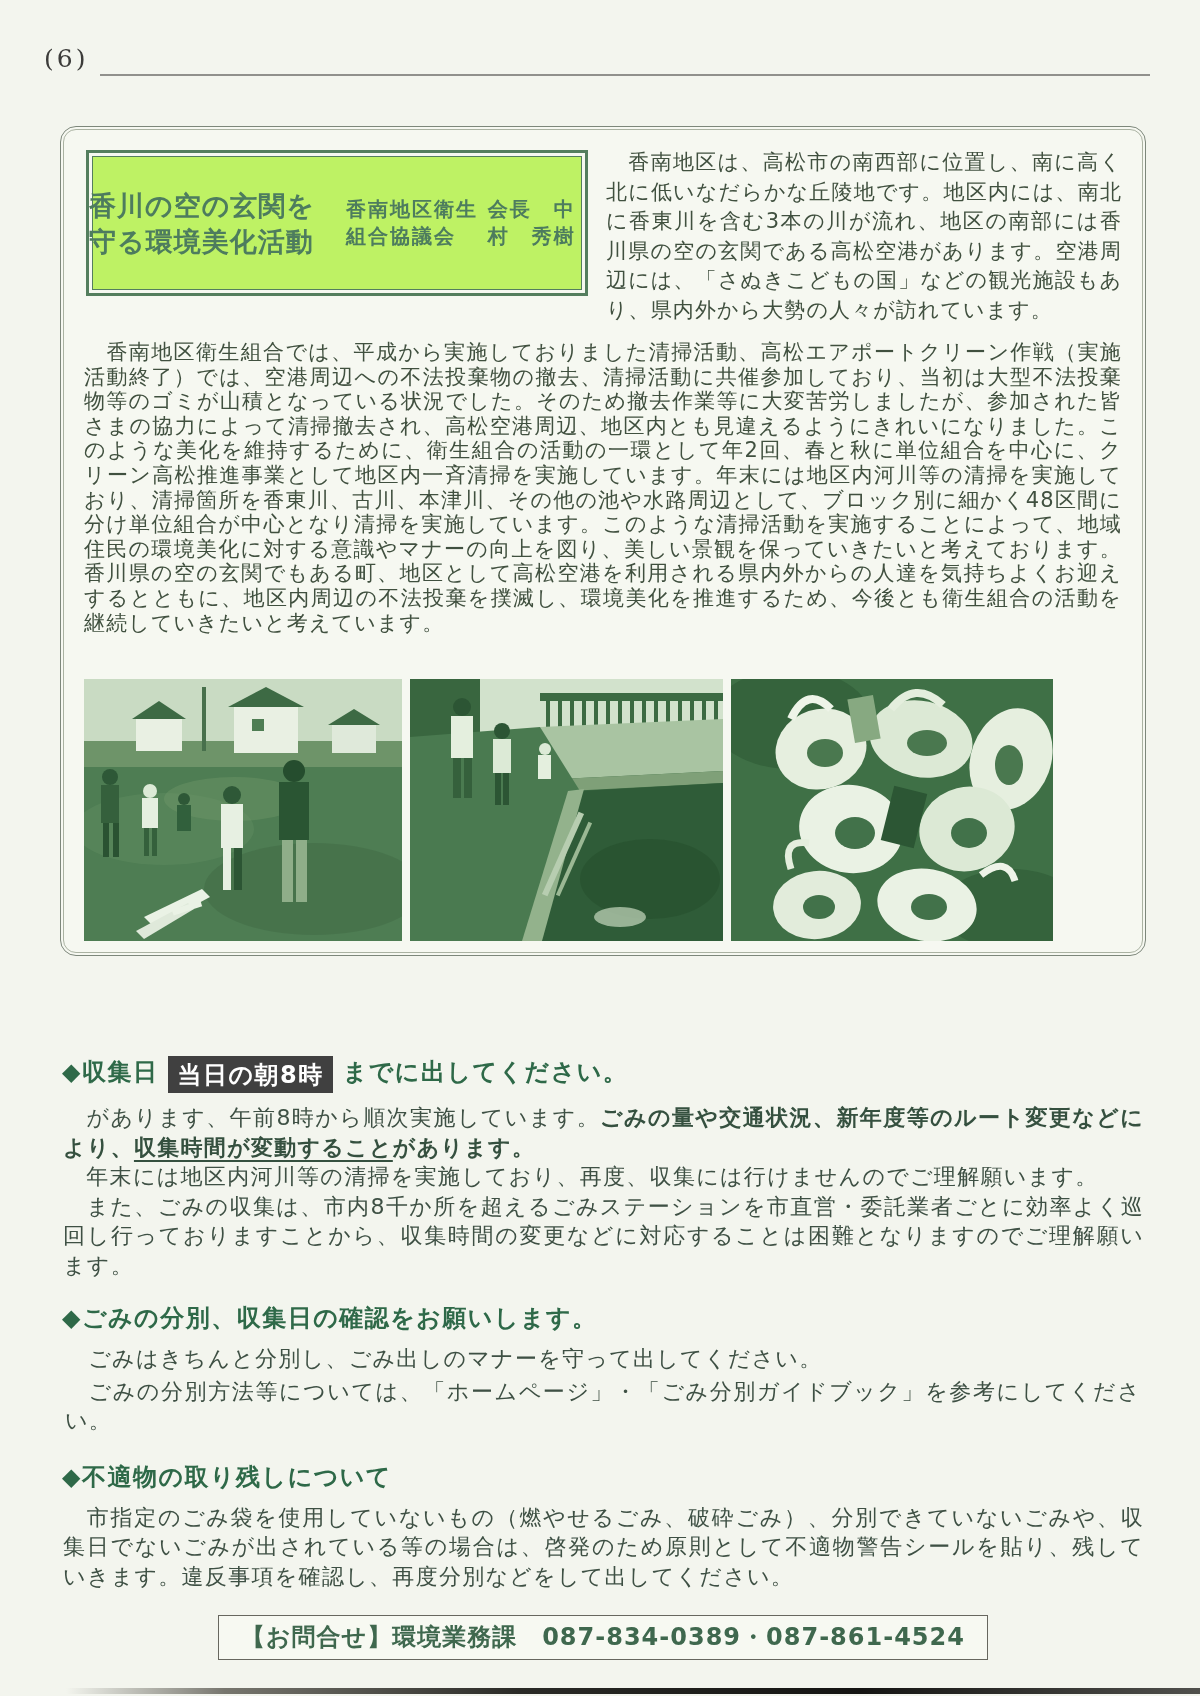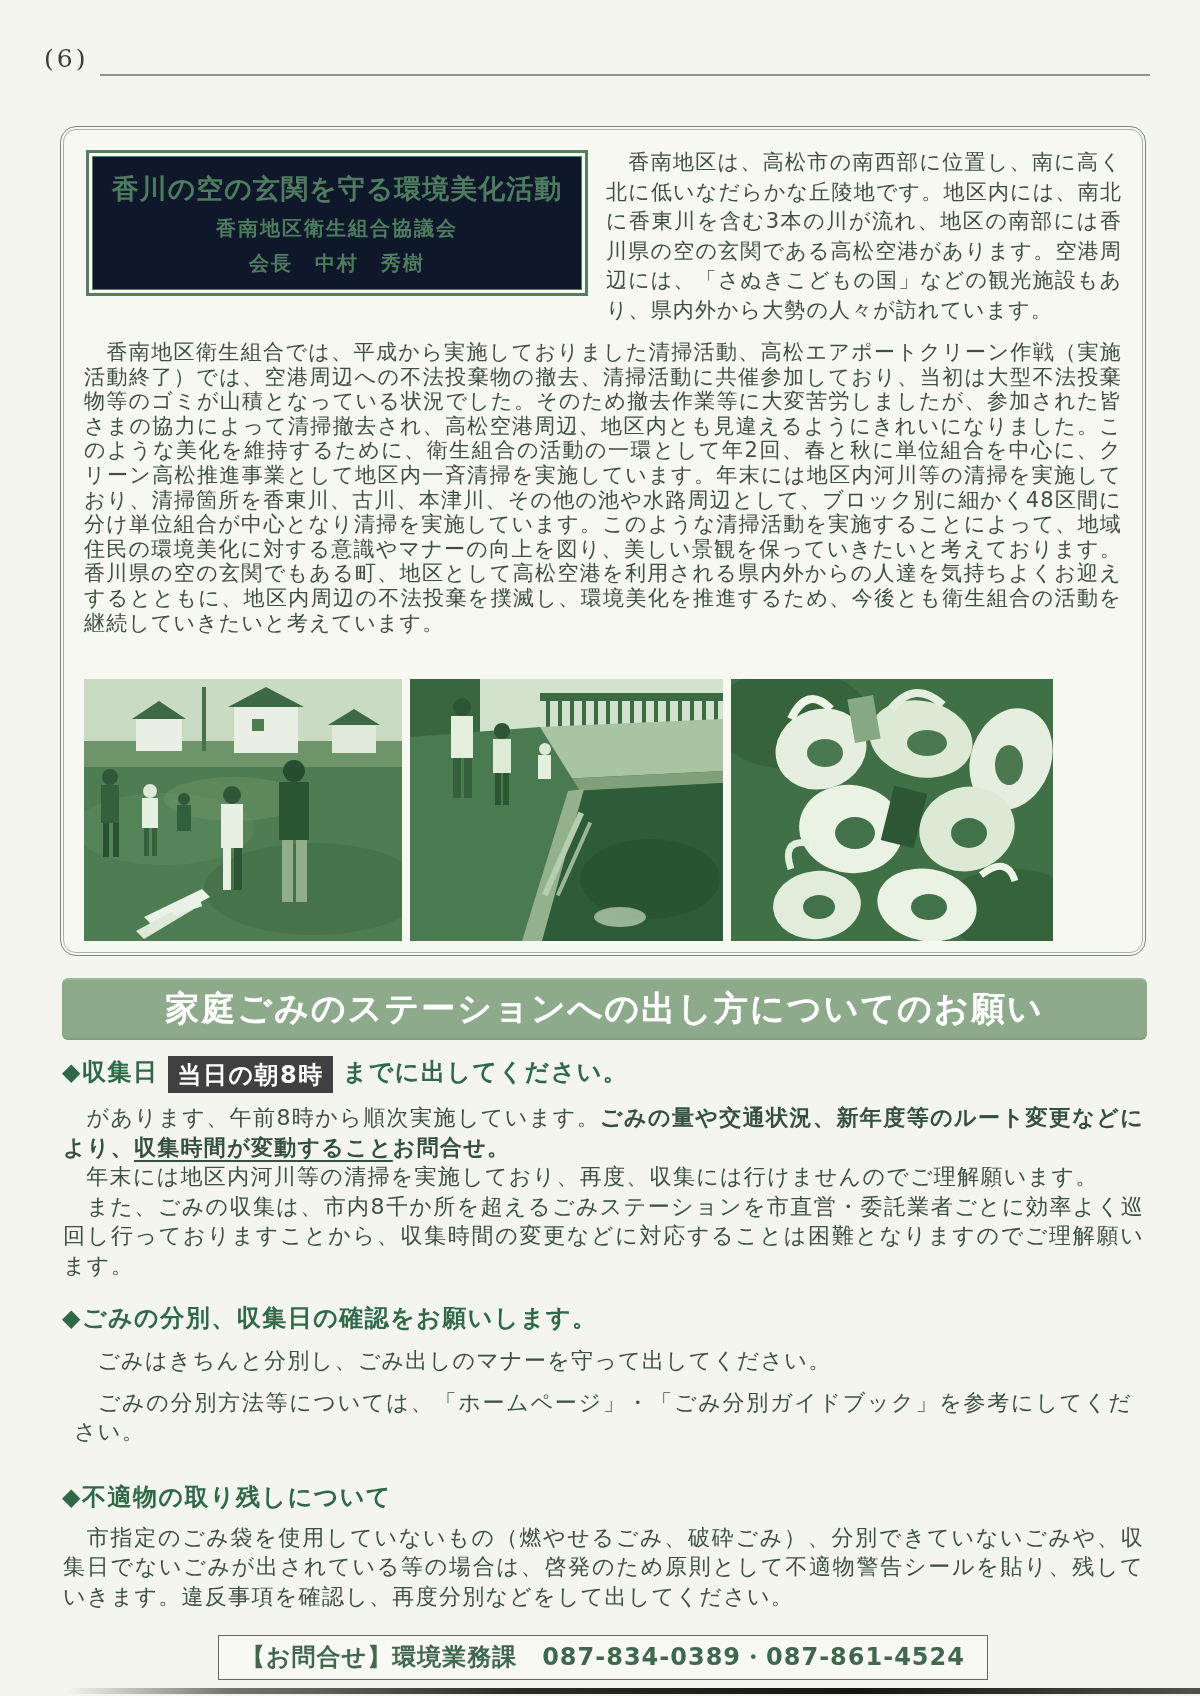--- a/index.html
+++ b/index.html
@@ -27,22 +27,22 @@
   }
   .article-inner {
     position:absolute; inset:2px; border:1px solid #aab2a2; border-radius:13px;
     padding:18px 20px; box-sizing:border-box; overflow:hidden;
   }
   .title-box {
     float:left; width:502px; height:146px; margin:2px 18px 44px 2px;
     border:3px solid #547e5e;
     box-shadow: inset 0 0 0 3px #f6f8f1, inset 0 0 0 4px #547e5e;
     box-sizing:border-box;
-    display:flex; flex-direction:column; align-items:center; justify-content:center;
-    gap:8px; background:#0f172a;
+    display:flex; flex-direction:row; align-items:center; justify-content:center;
+    gap:8px; background:#bef264;
   }
   .title-main {
     font-size:27px; font-weight:bold; color:#4d7c5e; letter-spacing:1px;
     margin-top:2px;
   }
   .title-org  { font-size:20px; font-weight:bold; color:#4d7c5e; letter-spacing:2px; }
   .title-chair{ font-size:20px; font-weight:bold; color:#4d7c5e; letter-spacing:2px; }
   .intro {
     margin:0; font-size:21px; line-height:29.5px; letter-spacing:1.1px;
     color:#40503f; text-align:justify;
@@ -76,21 +76,21 @@
   .hl {
     background:#404040; color:#ffffff; padding:3px 9px 2px 9px; font-weight:bold;
   }
   .sec-body {
     margin:0 0 0 1px; font-size:22px; line-height:29.5px; letter-spacing:1.3px;
     color:#3e5044; text-align:justify;
   }
   .sec-body .b { font-weight:bold; color:#35503f; }
   .sec-body .u { text-decoration:underline; text-underline-offset:5px; }
   .sec-gap { height:22px; }
-  .lines p { margin:12px; }
+  .lines p { margin:3px; }
   
   .contact {
     margin:24px auto 0 auto; width:fit-content;
     border:1px solid #67675f; background:#f7f9f2;
     padding:5px 22px 6px 22px;
     font-size:24px; font-weight:bold; color:#3f684e; letter-spacing:1px;
   }
   
   .scan-edge {
     position:absolute; left:66px; right:0; bottom:2px; height:6px;
@@ -240,32 +240,29 @@
           <path d="M250 196 Q 276 176 284 202" stroke="#eef4e8" stroke-width="7" fill="none"></path>
 
           <rect x="156" y="110" width="34" height="56" fill="#2c5634" transform="rotate(14 173 138)"></rect>
           <rect x="120" y="18" width="26" height="44" fill="#87a981" transform="rotate(-10 133 40)"></rect>
         </svg>
 
       </div>
     </div>
   </div>
 
-  <div class="banner">
-    <span>家庭ごみのステーションへの出し方についてのお願い</span>
-  </div>
 
   <div class="sections">
 
     <h3 class="sec-heading">
       <span>◆収集日</span>
       <span class="hl">当日の朝8時</span>
       <span>までに出してください。</span>
     </h3>
-    <p class="sec-body"><span>　があります、午前8時から順次実施しています。</span><span class="b">ごみの量や交通状況、新年度等のルート変更などにより、</span><span class="b u">収集時間が変動すること</span><span class="b">お問合せ。</span></p>
+    <p class="sec-body"><span>　があります、午前8時から順次実施しています。</span><span class="b">ごみの量や交通状況、新年度等のルート変更などにより、</span><span class="b u">収集時間が変動すること</span><span class="b">があります。</span></p>
     <p class="sec-body">　年末には地区内河川等の清掃を実施しており、再度、収集には行けませんのでご理解願います。</p>
     <p class="sec-body">　また、ごみの収集は、市内8千か所を超えるごみステーションを市直営・委託業者ごとに効率よく巡回し行っておりますことから、収集時間の変更などに対応することは困難となりますのでご理解願います。</p>
 
     <div class="sec-gap"></div>
 
     <h3 class="sec-heading simple">◆ごみの分別、収集日の確認をお願いします。</h3>
     <div class="lines">
       <p class="sec-body">　ごみはきちんと分別し、ごみ出しのマナーを守って出してください。</p>
       <p class="sec-body">　ごみの分別方法等については、「ホームページ」・「ごみ分別ガイドブック」を参考にしてください。</p>
     </div>

